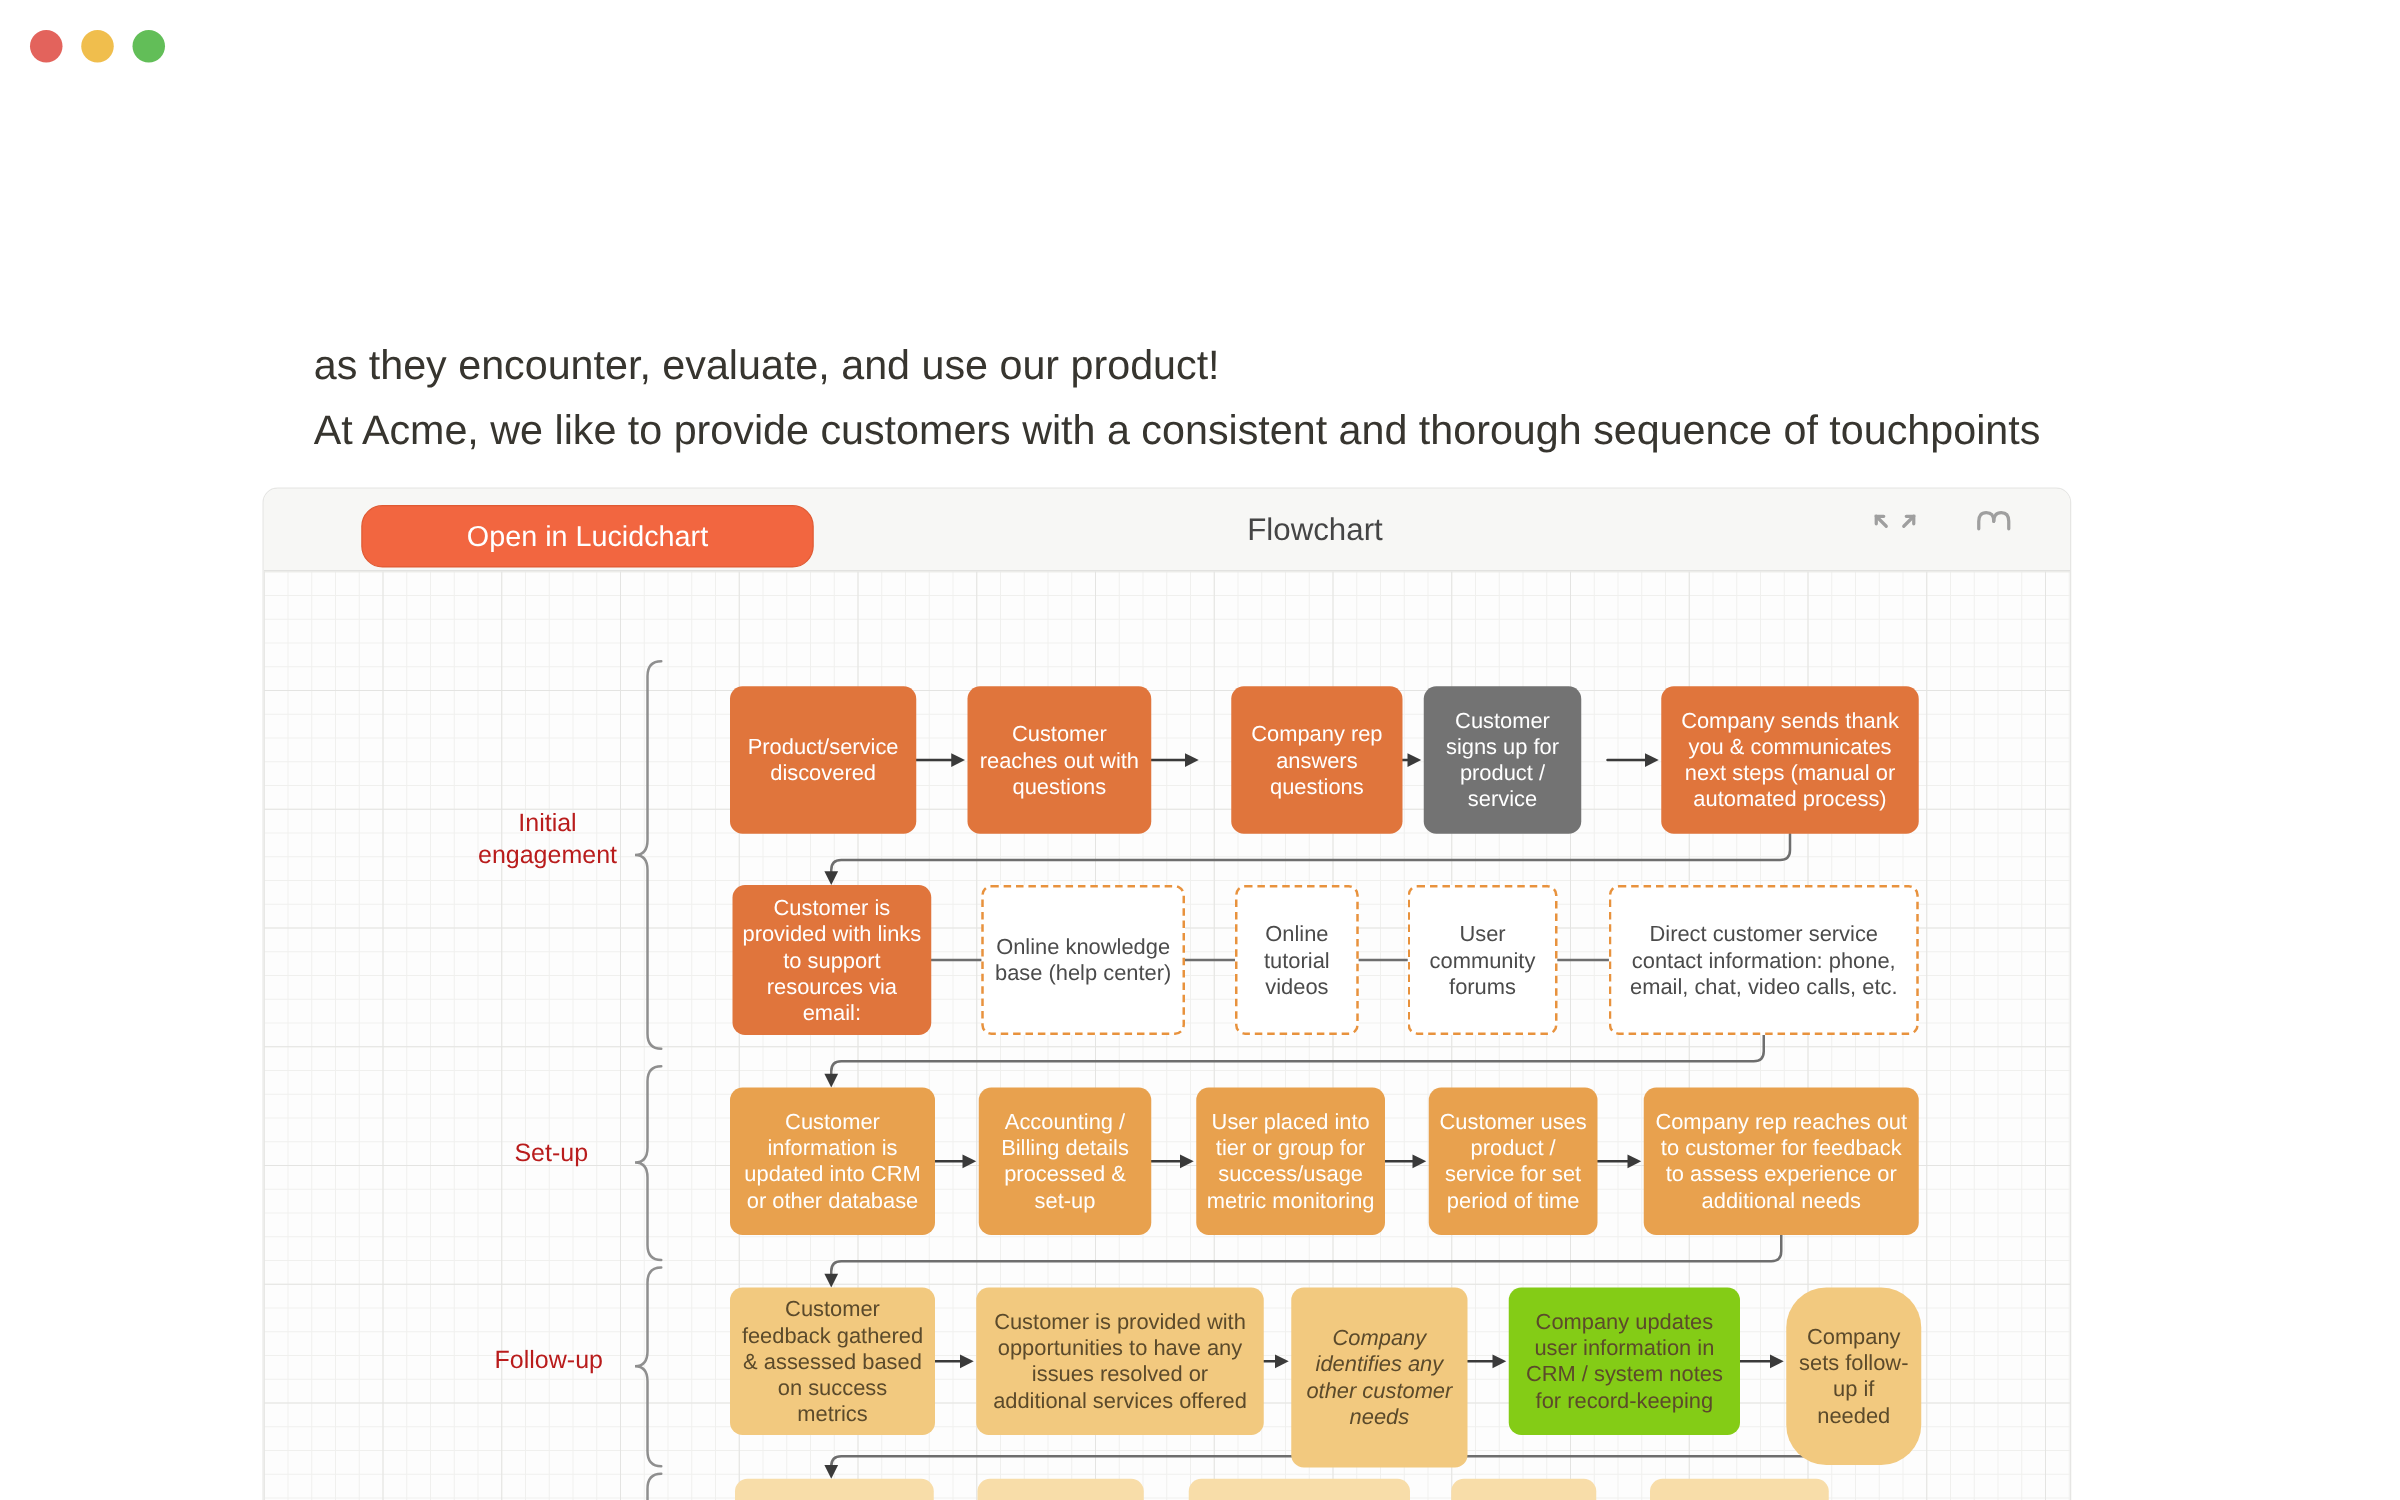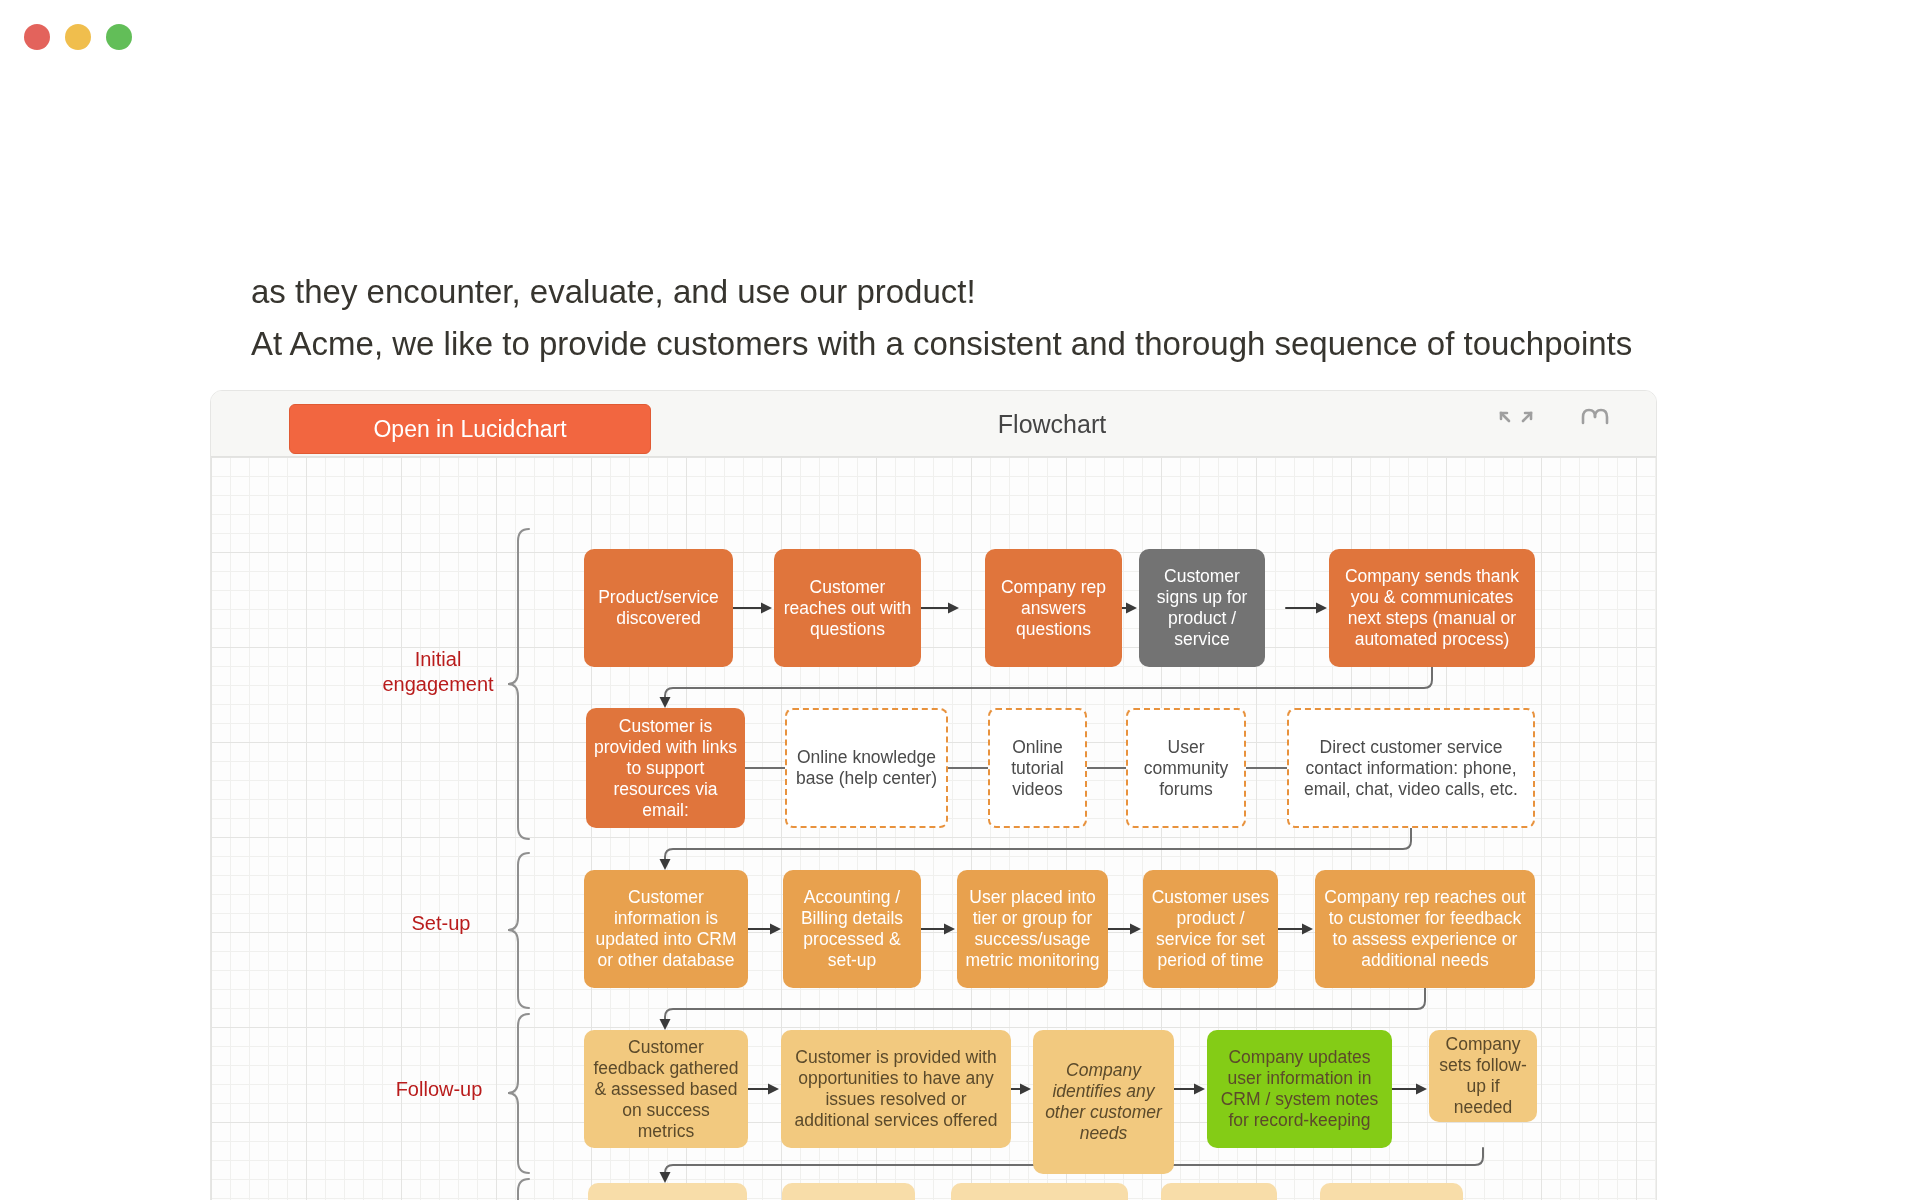--- a/index.html
+++ b/index.html
@@ -19,21 +19,21 @@
   .card {
     position:absolute; left:210px; top:390px; width:1447px; height:830px;
     border:1px solid #E6E6E4; border-radius:12px 12px 0 0; background:#FDFDFD; overflow:hidden;
   }
   .card-header {
     position:absolute; left:0; top:0; width:100%; height:66px;
     background:#F7F7F5; border-bottom:1px solid #E2E2E0; z-index:4;
   }
   .lucid-btn {
     position:absolute; left:78px; top:13px; width:362px; height:50px;
-    border:1px solid #E05A33; border-radius:6px; color:#fff;
+    border:1px solid #E05A33; border-radius:17px; color:#fff;
     font-size:23px; font-family:"Liberation Sans", sans-serif;
     display:flex; align-items:center; justify-content:center; cursor:pointer;
   }
   .embed-title {
     position:absolute; left:841px; top:0; height:66px; transform:translateX(-50%);
     display:flex; align-items:center; font-size:25px; color:#454545; font-weight:500;
   }
   .canvas {
     position:absolute; left:0; top:66px; width:1447px; height:764px;
     background-color:#FDFDFD;
@@ -162,21 +162,21 @@
         <div class="node dashed" style="left: 1076px; top: 317px; width: 248px; height: 120px;">Direct customer service contact information: phone, email, chat, video calls, etc.</div>
         <div class="node" style="left: 373px; top: 479px; width: 164px; height: 118px; background: rgb(232, 161, 78);">Customer information is updated into CRM or other database</div>
         <div class="node" style="left: 572px; top: 479px; width: 138px; height: 118px; background: rgb(232, 161, 78);">Accounting / Billing details processed &amp; set-up</div>
         <div class="node" style="left: 746px; top: 479px; width: 151px; height: 118px; background: rgb(232, 161, 78);">User placed into tier or group for success/usage metric monitoring</div>
         <div class="node" style="left: 932px; top: 479px; width: 135px; height: 118px; background: rgb(232, 161, 78);">Customer uses product / service for set period of time</div>
         <div class="node" style="left: 1104px; top: 479px; width: 220px; height: 118px; background: rgb(232, 161, 78);">Company rep reaches out to customer for feedback to assess experience or additional needs</div>
         <div class="node" style="left: 373px; top: 639px; width: 164px; height: 118px; background: rgb(242, 201, 127); color: rgb(91, 74, 43);">Customer feedback gathered &amp; assessed based on success metrics</div>
         <div class="node" style="left: 570px; top: 639px; width: 230px; height: 118px; background: rgb(242, 201, 127); color: rgb(91, 74, 43);">Customer is provided with opportunities to have any issues resolved or additional services offered</div>
         <div class="node" style="left: 822px; top: 639px; width: 141px; height: 144px; background: rgb(242, 201, 127); color: rgb(91, 74, 43); font-style: italic;">Company identifies any other customer needs</div>
         <div class="node" style="left: 996px; top: 639px; width: 185px; height: 118px; background: #84cc16; color: rgb(91, 74, 43); text-align: center;">Company updates user information in CRM / system notes for record-keeping</div>
-        <div class="node" style="left: 1218px; top: 639px; width: 108px; height: 92px; background: rgb(242, 201, 127); color: rgb(91, 74, 43);">Company sets follow-up if needed</div>
+        <div class="node" style="left: 1218px; top: 639px; width: 108px; height: 142px; background: rgb(242, 201, 127); color: rgb(91, 74, 43); border-radius: 32px;">Company sets follow-up if needed</div>
         <div class="node" style="left: 377px; top: 792px; width: 159px; height: 100px; background: rgb(248, 221, 169); color: rgb(91, 74, 43);"></div>
         <div class="node" style="left: 571px; top: 792px; width: 133px; height: 100px; background: rgb(248, 221, 169); color: rgb(91, 74, 43);"></div>
         <div class="node" style="left: 740px; top: 792px; width: 177px; height: 100px; background: rgb(248, 221, 169); color: rgb(91, 74, 43);"></div>
         <div class="node" style="left: 950px; top: 792px; width: 116px; height: 100px; background: rgb(248, 221, 169); color: rgb(91, 74, 43);"></div>
         <div class="node" style="left: 1109px; top: 792px; width: 143px; height: 100px; background: rgb(248, 221, 169); color: rgb(91, 74, 43);"></div>
         <div class="row-label" style="left: 227px; top: 281px;">
           <div>Initial</div>
           <div>engagement</div>
         </div>
         <div class="row-label" style="left: 230px; top: 532px;">

